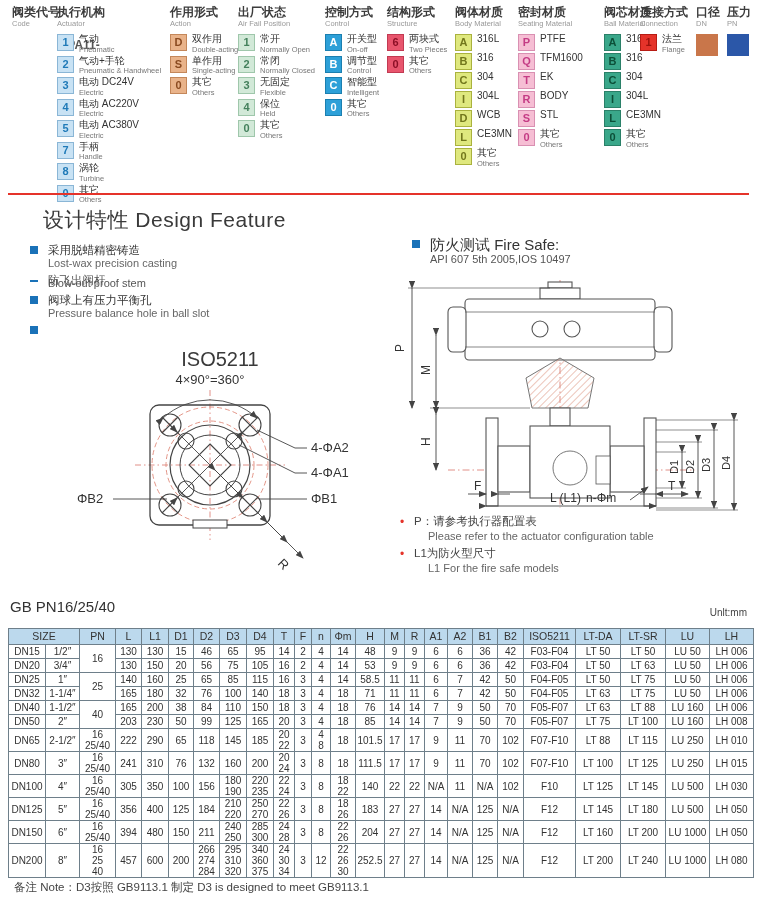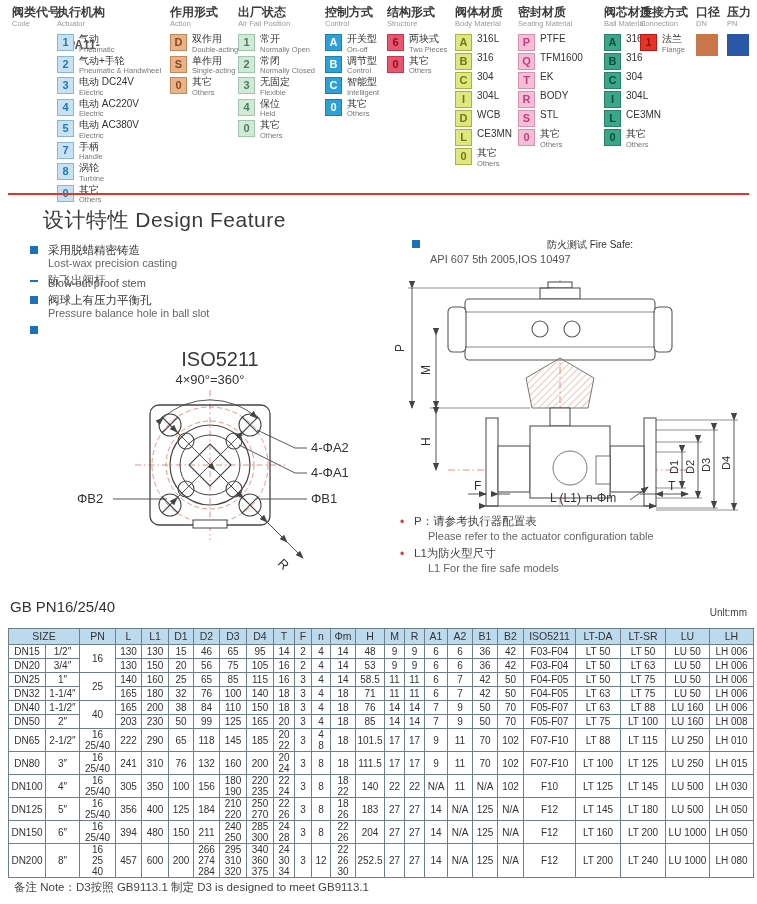--- a/index.html
+++ b/index.html
@@ -40,21 +40,21 @@
   .bullet .mark.dash{height:2px;top:6px;}
   .bullet .zh{font-size:11.5px;color:#333;line-height:13px;}
   .bullet .en{font-size:11px;color:#666;line-height:13px;}
   .bullet.overlap{height:16px;text-align:center;}
   .bullet.overlap .zh,.bullet.overlap .en{position:absolute;left:18px;top:0;color:#555;}
   .bullet.overlap .en{top:3px;}
   .iso-title{position:absolute;left:60px;top:348px;width:320px;text-align:center;
              font-size:20px;color:#3a3a3a;}
   .param-bullet{position:absolute;left:412px;top:238px;padding-left:18px;width:320px;}
   .param-bullet .mark{position:absolute;left:0;top:2px;width:8px;height:8px;background:#1a72b8;}
-  .param-bullet .zh{font-size:10px;color:#333;line-height:14px;text-align:center;}
+  .param-bullet .zh{font-size:15px;color:#333;line-height:14px;}
   .param-bullet .en{font-size:11px;color:#555;line-height:14px;}
   .vnotes{position:absolute;left:400px;top:514px;width:350px;}
   .vnote{position:relative;padding-left:14px;margin-bottom:3px;}
   .vnote .dot{position:absolute;left:0;top:1px;color:#e5332a;font-size:12px;}
   .vnote .zh{font-size:11.5px;color:#444;line-height:15px;}
   .vnote .en{font-size:11px;color:#666;line-height:14px;padding-left:14px;}
   svg text{font-family:"Liberation Sans","DejaVu Sans",sans-serif;}
   
   .tbl-title{position:absolute;left:10px;top:598px;font-size:15px;color:#333;}
   .tbl-unit{position:absolute;right:10px;top:607px;font-size:10px;color:#444;}

